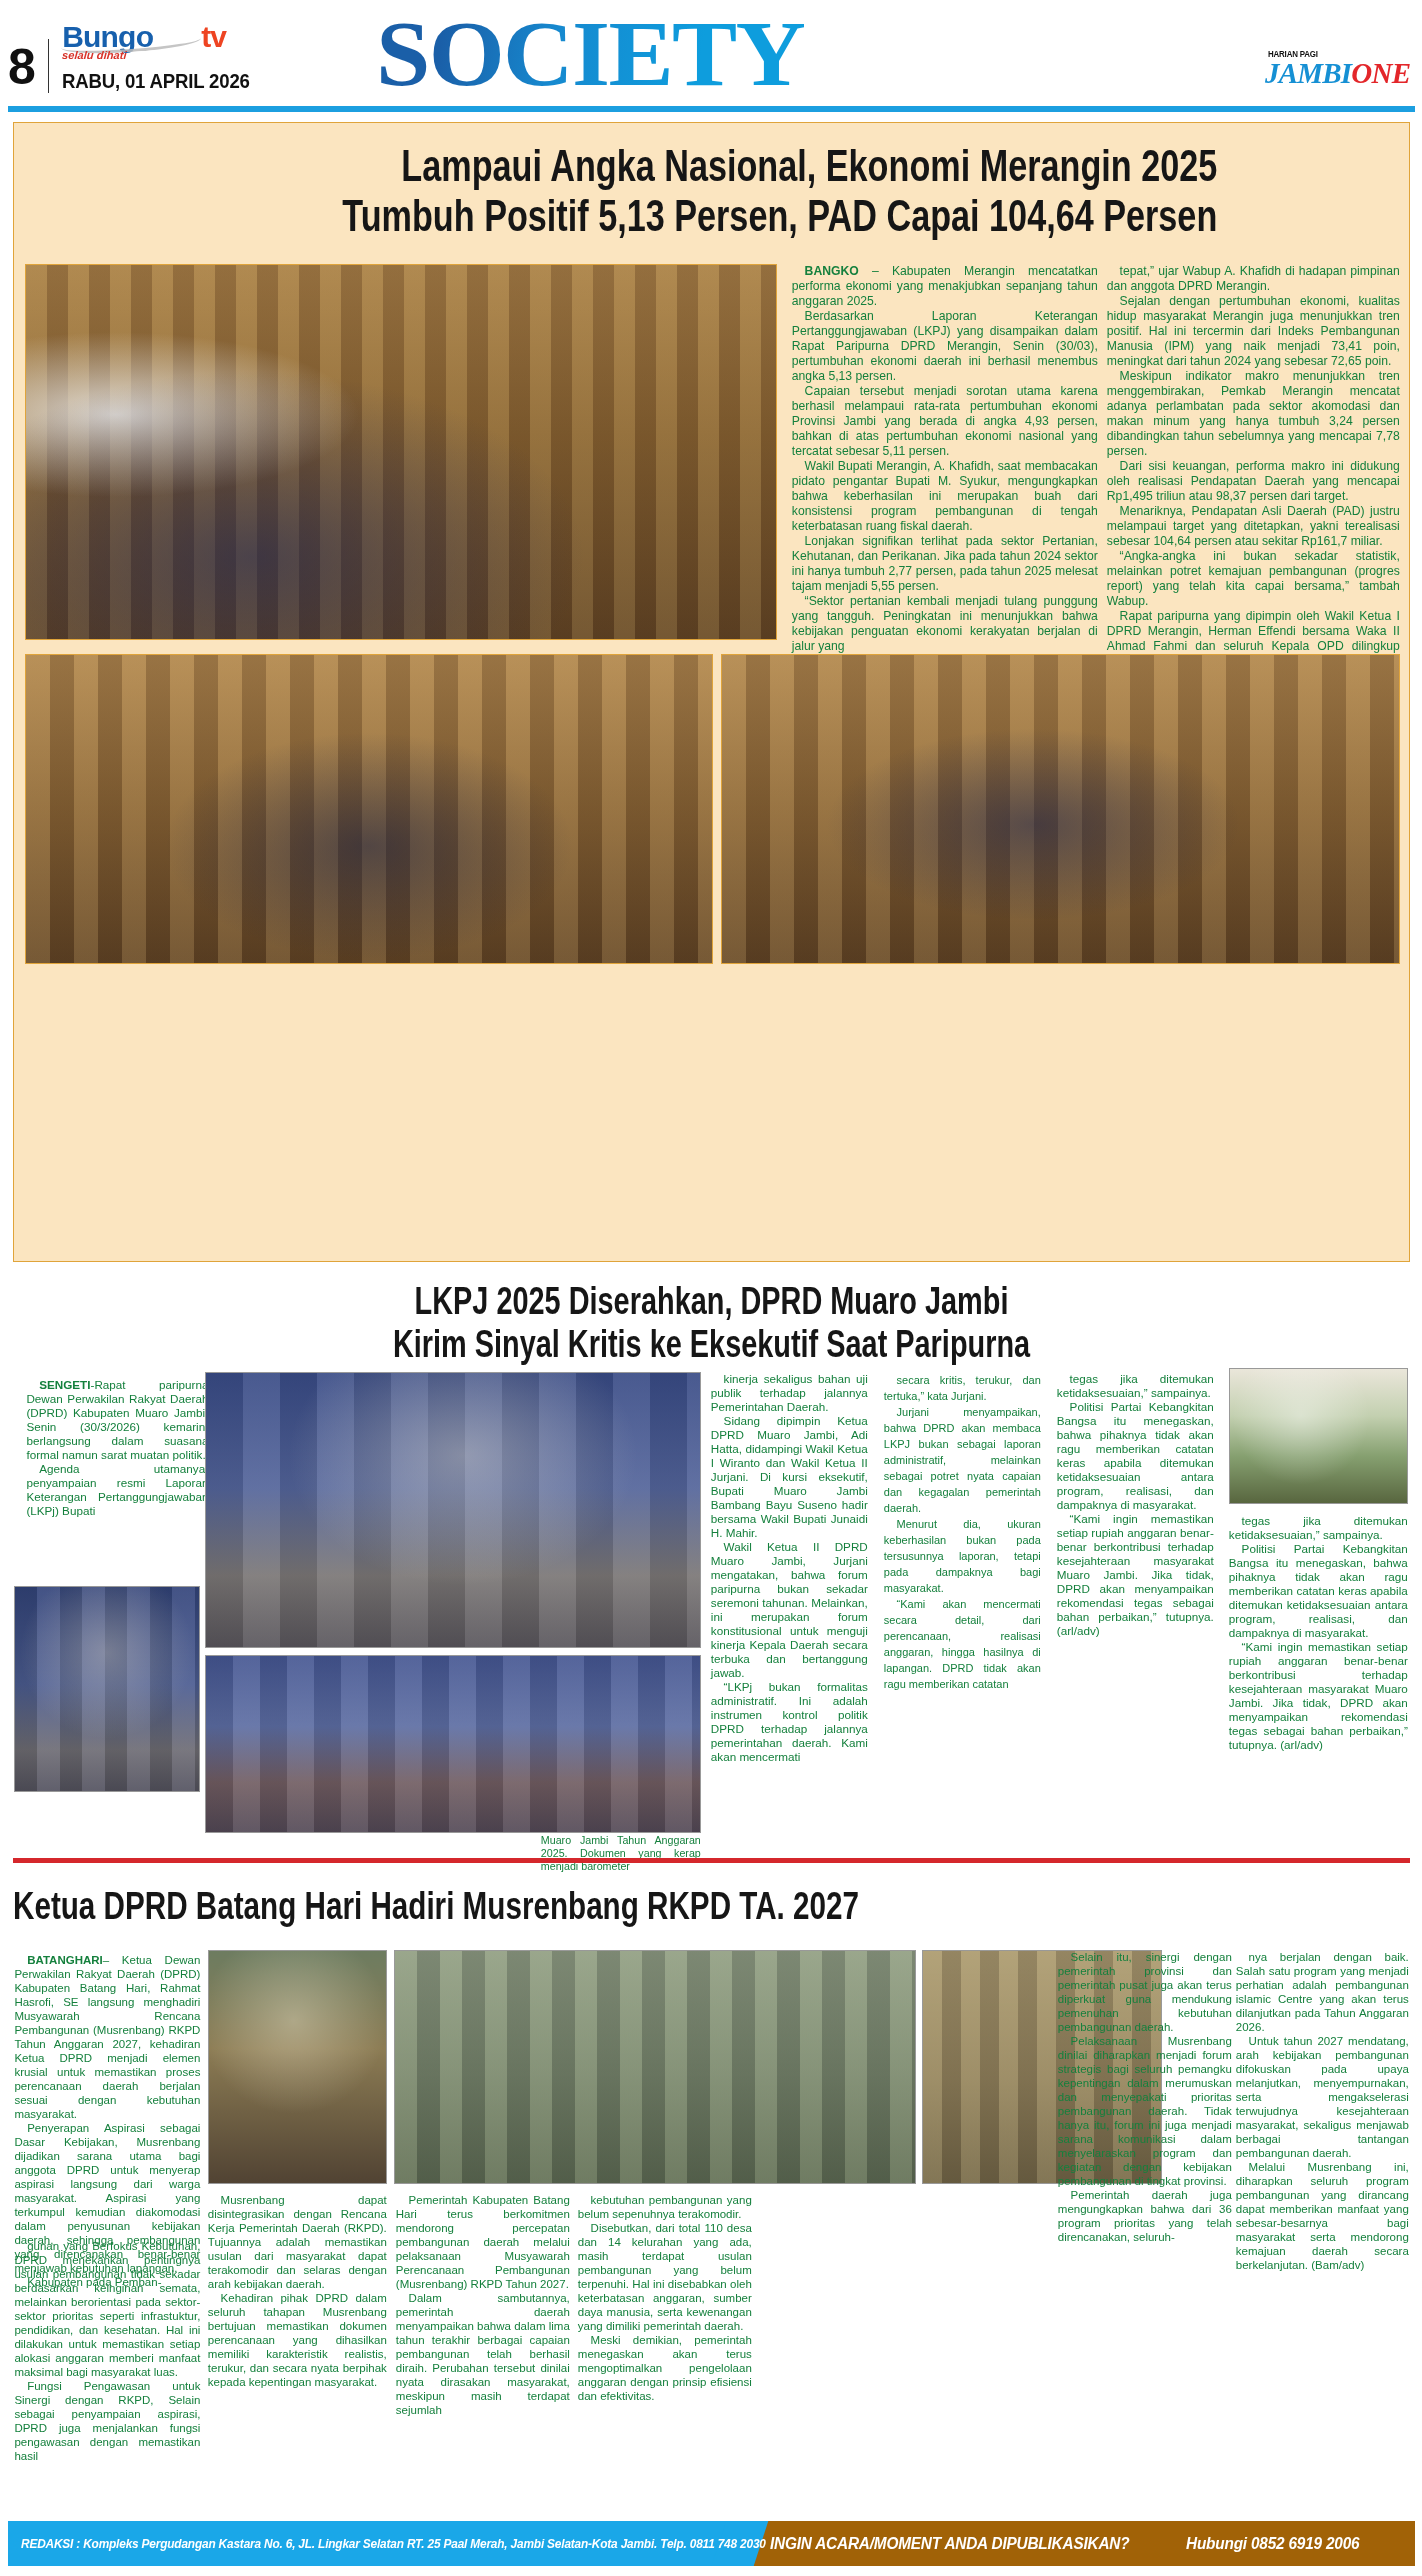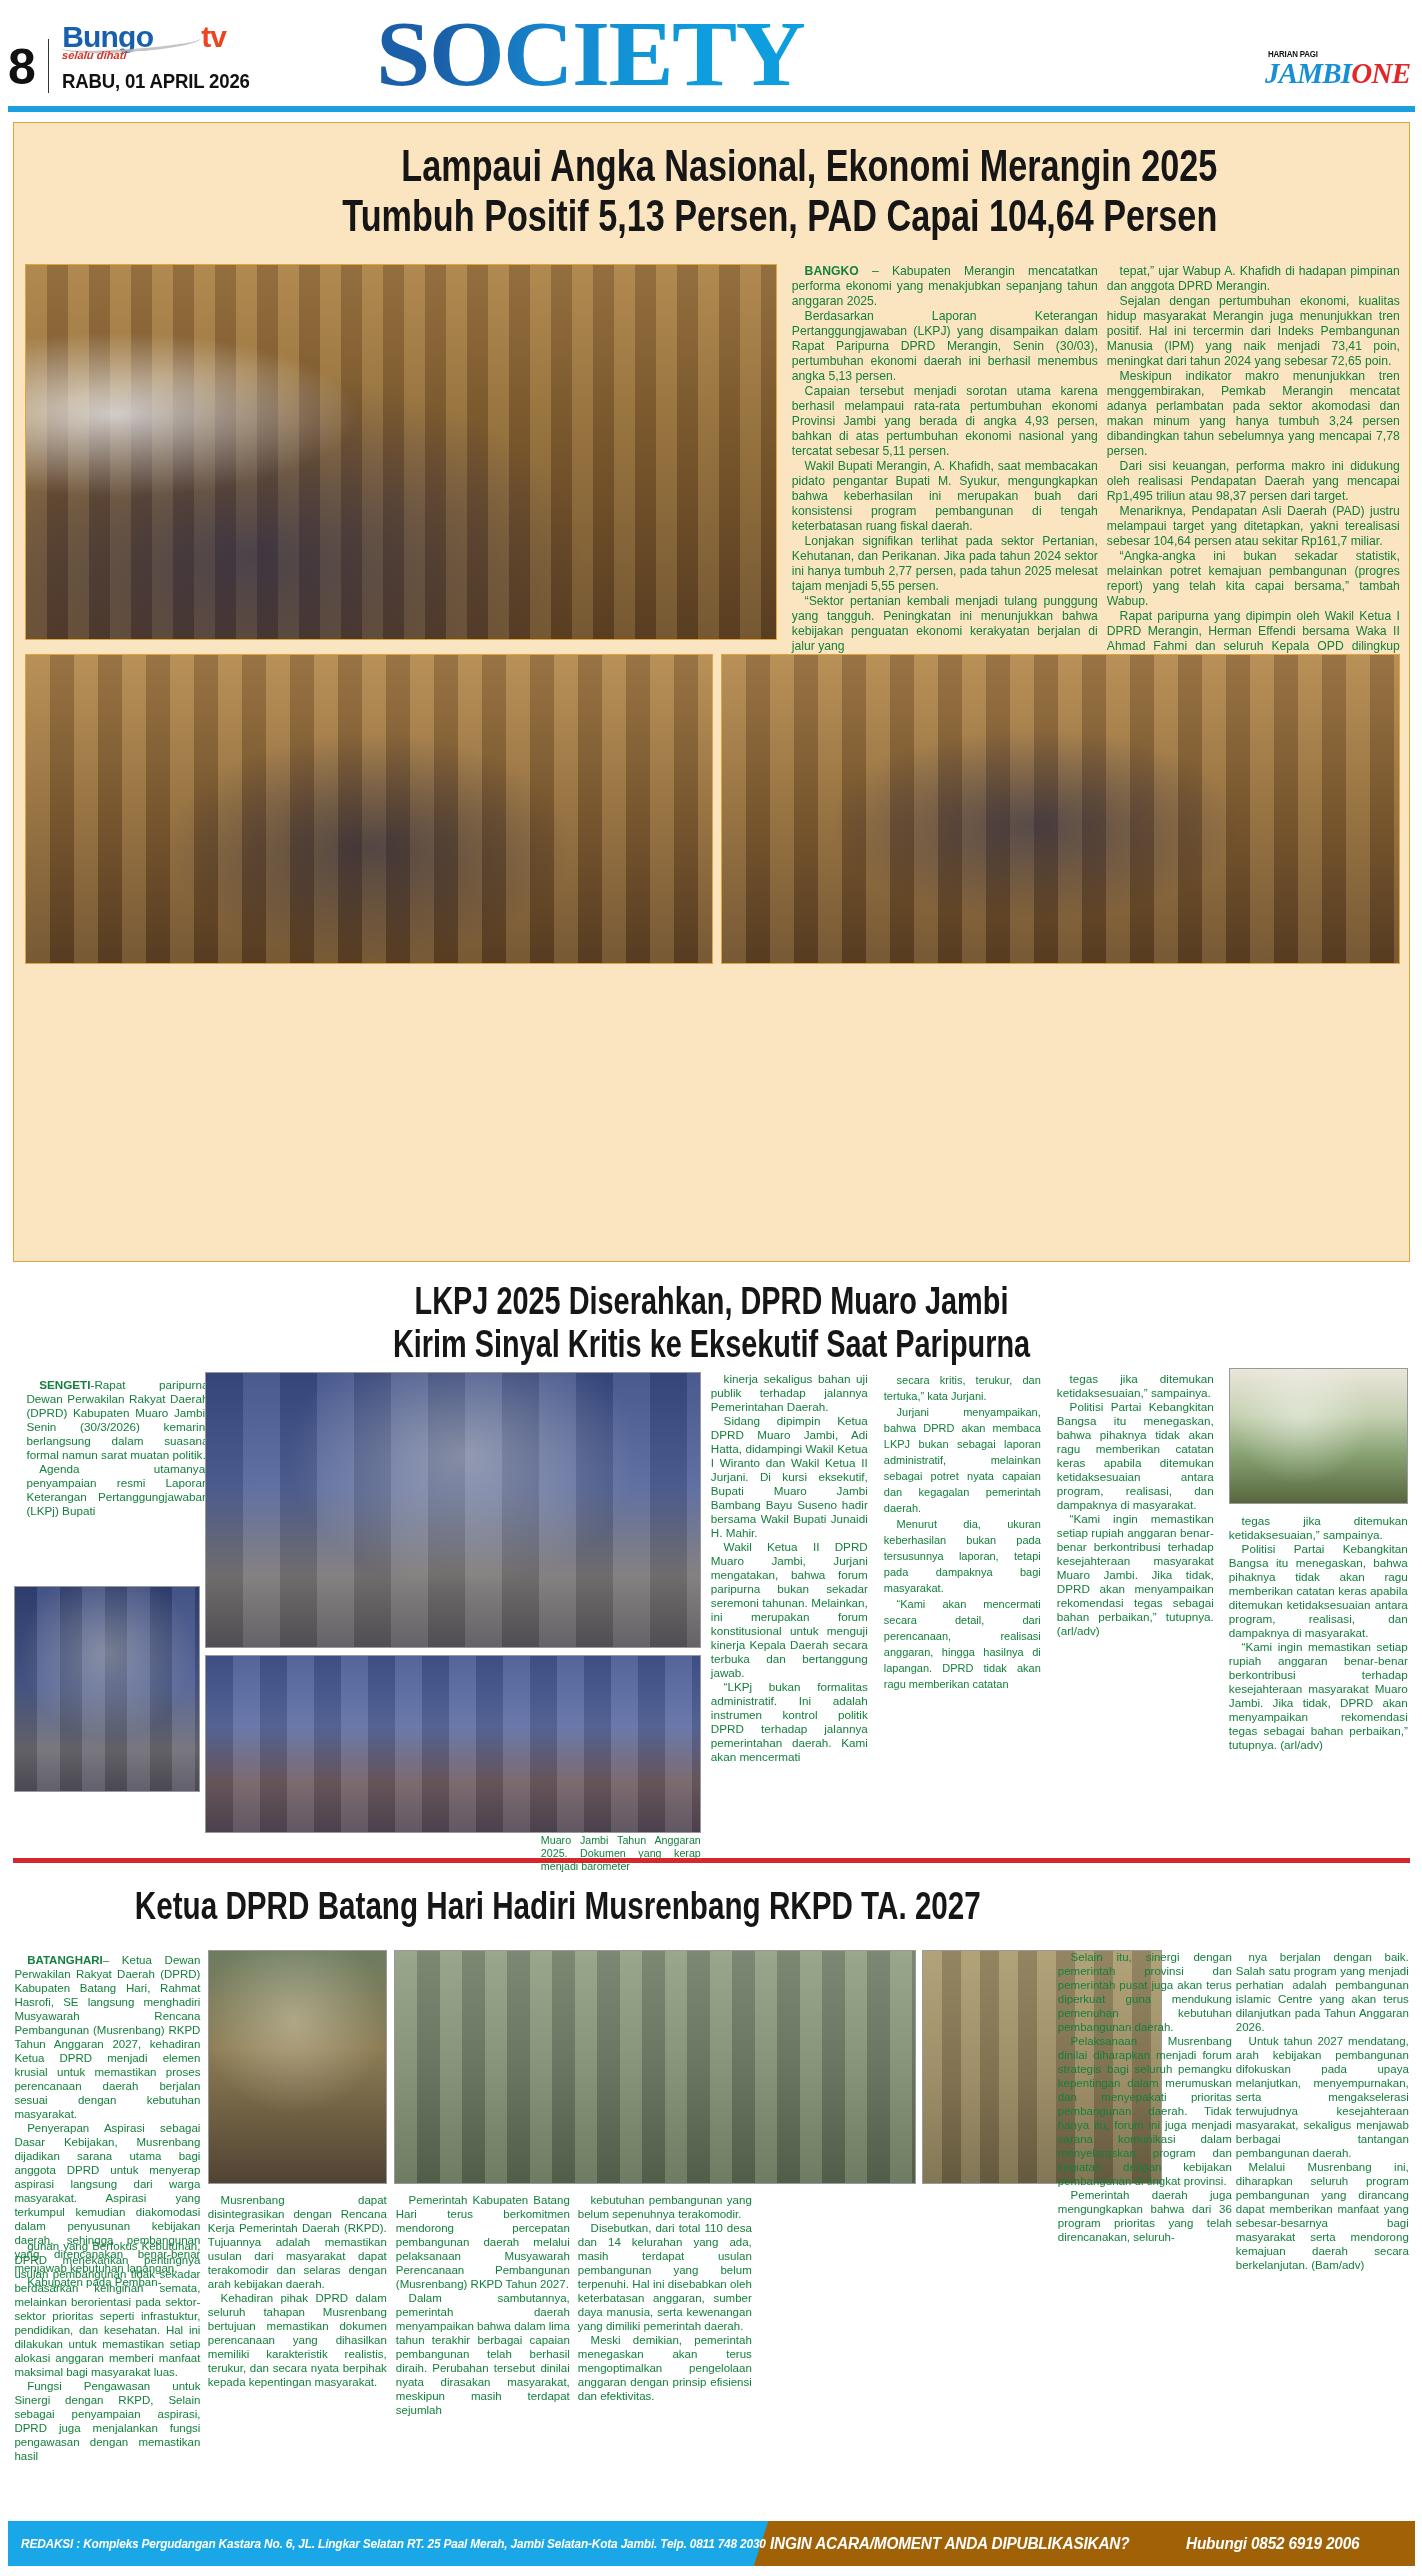--- a/index.html
+++ b/index.html
@@ -104,21 +104,21 @@
   .col-txt b { font-weight:bold; }
 
   
   .art2 { position:absolute; left:12.8px; top:1274px; width:1397px; height:578px; }
   .art2-head { text-align:center; padding-top: 6.4px; }
   .art2-head .l1, .art2-head .l2 { font-size: 38px; line-height: 43px; }
   .rule-red { position:absolute; left:12.8px; width:1397px; height:4.8px; background:#d5272c; }
 
   
   .art3 { position:absolute; left:12.8px; top:1884px; width:1397px; height:608px; }
-  .art3-head { text-align:center; }
+  .art3-head { text-align:left; }
   .art3-head .l1 { font-size: 38px; line-height: 45px; transform-origin:left; }
 
   
   .footer {
     position:absolute; left:8px; top:2521px; width:1407px; height:45px;
     display:flex; overflow:hidden;
   }
   .foot-blue {
     background:#1aa7e8; width: 732px; display:flex; align-items:center;
     padding-left: 12.8px; position:relative;

